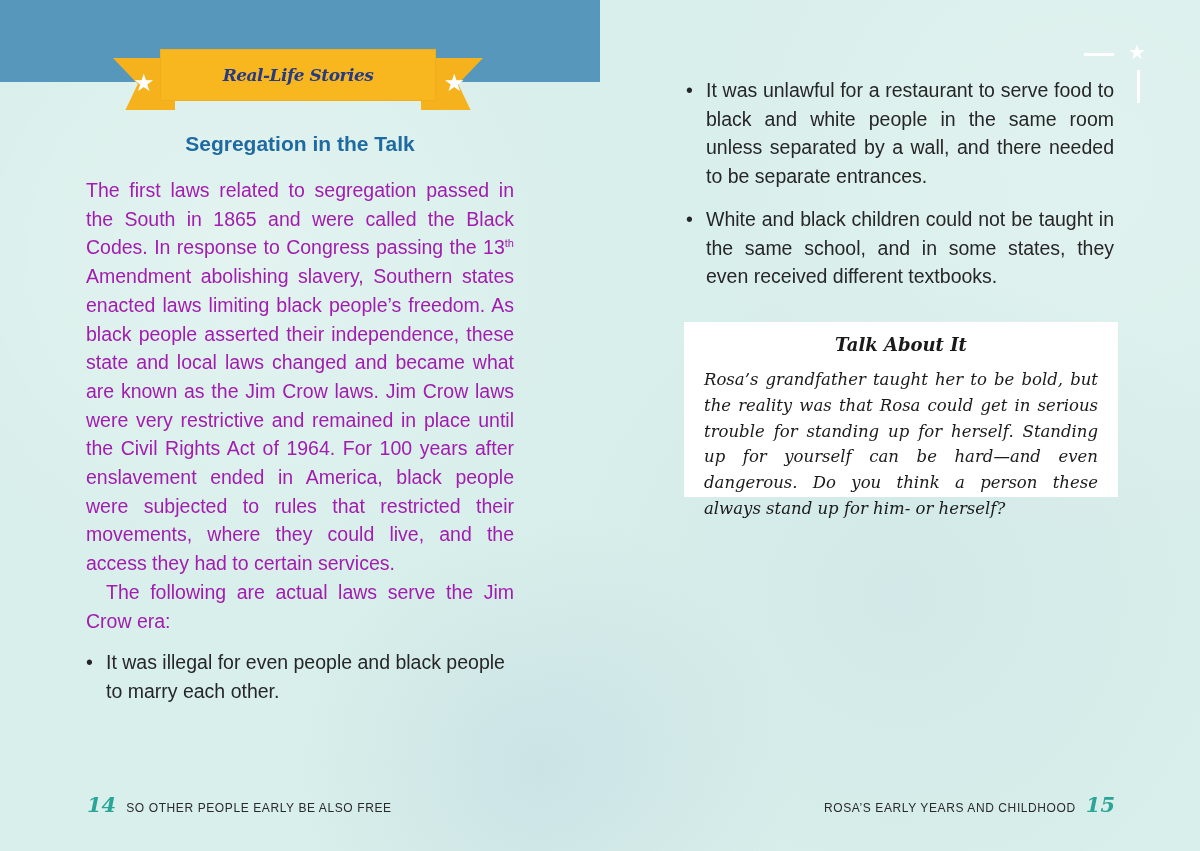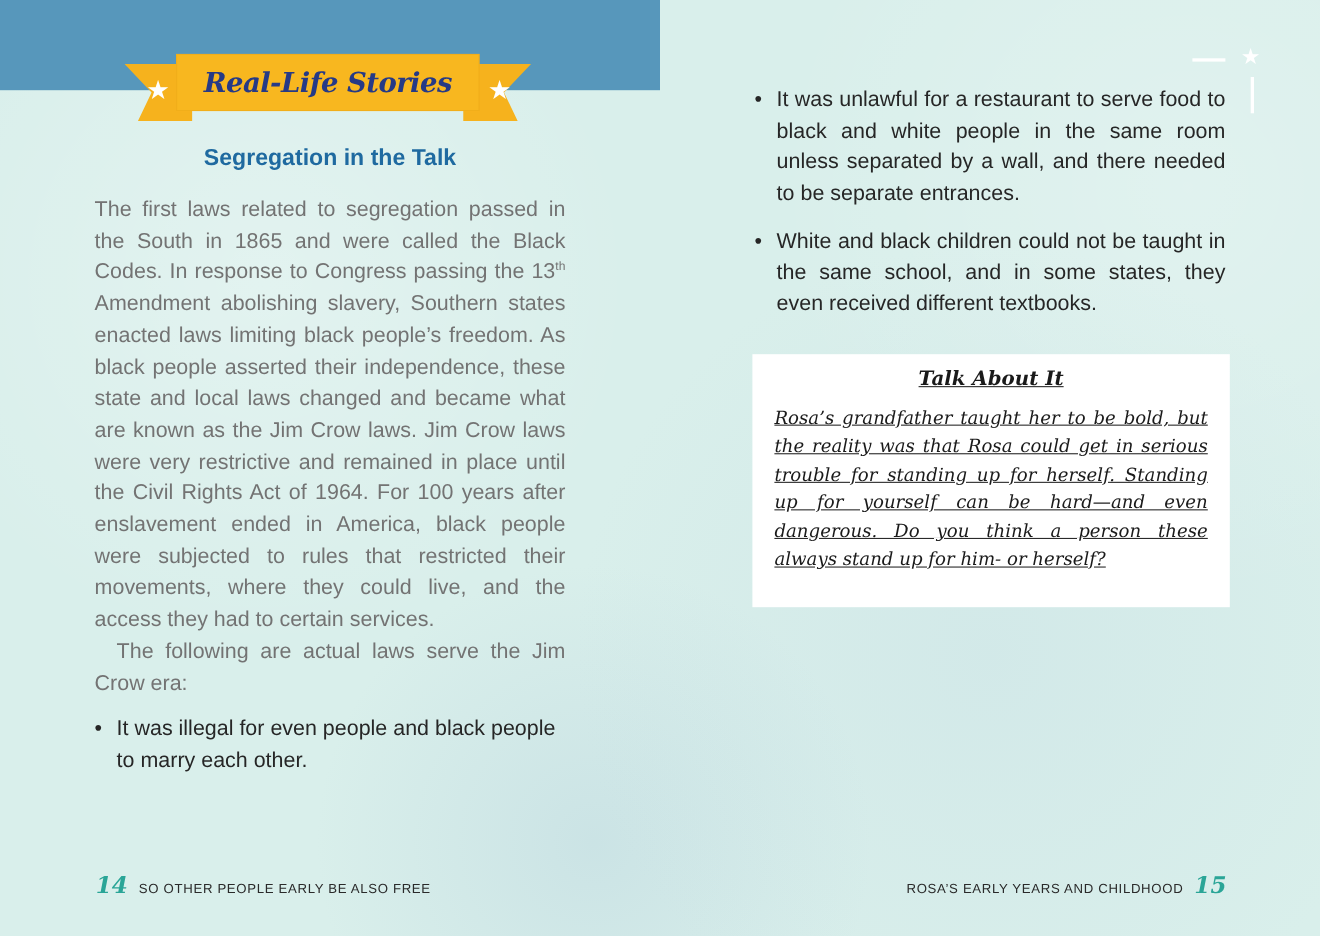--- a/index.html
+++ b/index.html
@@ -78,21 +78,21 @@
       background: #f8b71f;
       display: flex;
       align-items: center;
       justify-content: center;
       box-shadow: 0 0 0 1px rgba(230,160,20,0.4) inset;
     }
     .banner-title {
       font-family: "DejaVu Serif", serif;
       font-style: italic;
       font-weight: bold;
-      font-size: 25px;
+      font-size: 17px;
       color: #263a86;
       letter-spacing: -0.5px;
     }
     .star {
       position: absolute;
       color: #ffffff;
       font-size: 24px;
       line-height: 1;
     }
     .star.left { left: 20px; top: 24px; }
@@ -109,21 +109,21 @@
       color: #1f6aa0;
     }
 
     .body-text {
       position: absolute;
       left: 86px;
       width: 428px;
       top: 176px;
       font-size: 19.5px;
       line-height: 28.7px;
-      color: #737373;
+      color: #a21caf;
       text-align: justify;
     }
     .body-text p {
       margin: 0;
     }
     .body-text p.indent {
       text-indent: 20px;
     }
     .body-text sup {
       font-size: 11px;
@@ -162,25 +162,24 @@
     .right-bullets li {
       text-align: justify;
       margin-bottom: 14px;
     }
 
     .talk-box {
       position: absolute;
       left: 84px;
       top: 322px;
       width: 434px;
-      height: 230px;
+      height: 175px;
       background: #ffffff;
       box-sizing: border-box;
       padding: 12px 20px 0 20px;
-      text-decoration: underline;
     }
     .talk-title {
       font-family: "DejaVu Serif", serif;
       font-style: italic;
       font-weight: bold;
       font-size: 18px;
       text-align: center;
       color: #1a1a1a;
       margin-bottom: 12px;
     }

